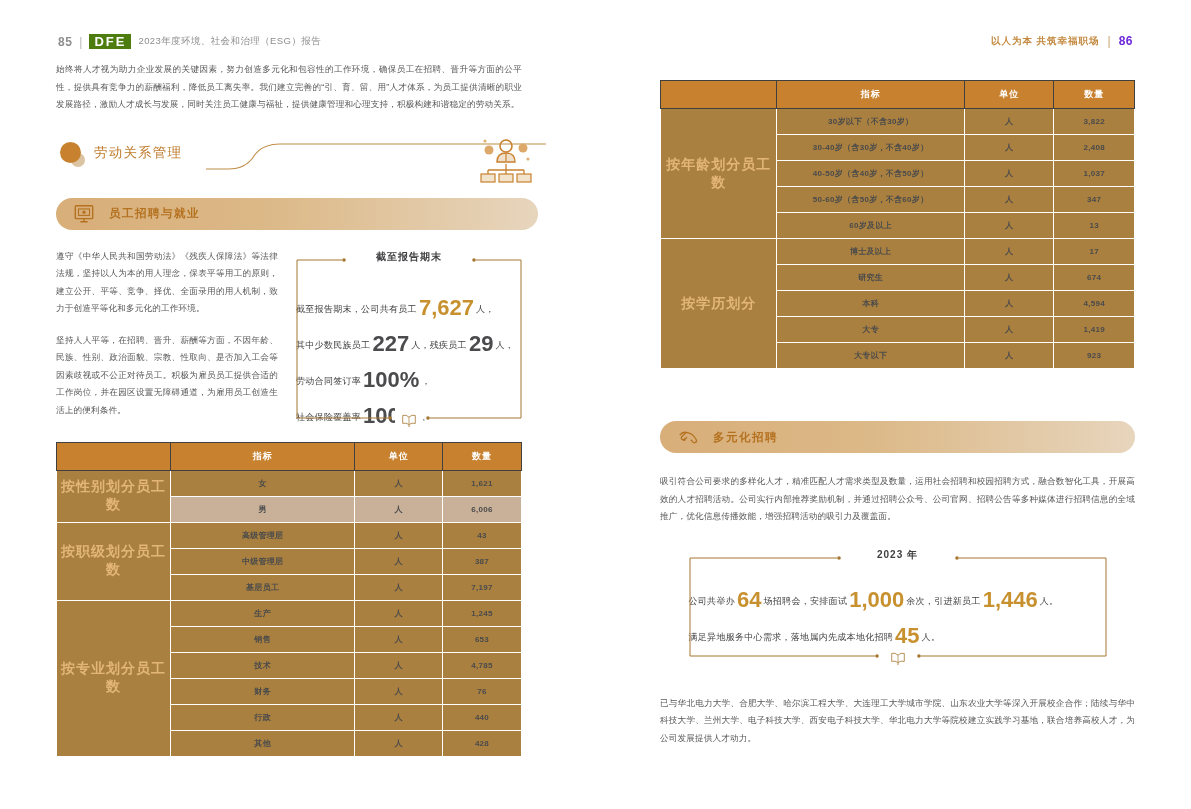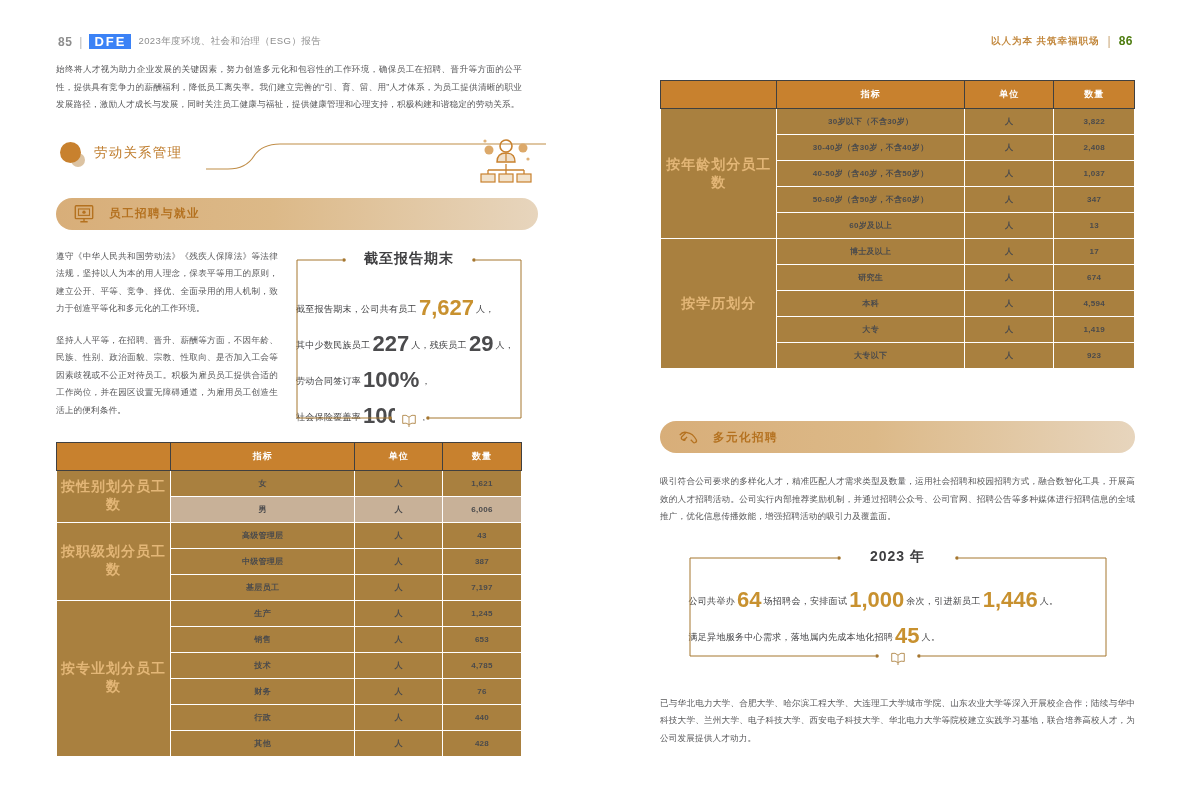--- a/index.html
+++ b/index.html
@@ -10,28 +10,28 @@
     overflow: hidden;
   }
   .page { position: relative; width: 1191px; height: 809px; background: #fff; }
 
   
   .hdr { position: absolute; top: 34px; left: 0; right: 0; height: 20px; }
   .hdr-left { position: absolute; left: 58px; top: 0; display: flex; align-items: center; gap: 7px; }
   .pgnum { font-size: 12px; color: #8d8d8d; letter-spacing: .5px; font-weight: 700; }
   .vbar { color: #b9b9b9; font-size: 12px; }
   .logo {
-    font-size: 13px; font-weight: 700; color: #ffffff; background: #3b82f6;
+    font-size: 13px; font-weight: 700; color: #ffffff; background: #4d7c0f;
     padding: 1px 5px; letter-spacing: 2px; line-height: 13px;
   }
   .hdr-title { font-size: 9.5px; color: #8d8d8d; letter-spacing: .4px; }
   .hdr-right { position: absolute; right: 58px; top: 0; display: flex; align-items: center; gap: 8px; }
   .hdr-right .ct { font-size: 9.5px; color: #c2873c; font-weight: 700; letter-spacing: 1px; }
   .hdr-right .vbar2 { color: #c9a574; font-size: 12px; }
-  .hdr-right .pg2 { font-size: 12px; color: #4d7c0f; font-weight: 700; letter-spacing: .5px; }
+  .hdr-right .pg2 { font-size: 12px; color: #6d28d9; font-weight: 700; letter-spacing: .5px; }
 
   
   .col-left { position: absolute; left: 56px; top: 61px; width: 466px; }
   .col-right { position: absolute; left: 660px; top: 76px; width: 475px; }
 
   
   .para {
     font-size: 8.6px; line-height: 17.5px; color: #58585a;
     text-align: justify; letter-spacing: .15px;
   }
@@ -62,21 +62,21 @@
   .sec2-ico { margin-left: 17px; width: 22px; height: 22px; }
   .sec2-txt {
     margin-left: 14px; font-size: 11.5px; font-weight: 700;
     color: #b4711f; letter-spacing: 1.5px;
   }
 
   
   .frame { position: relative; }
   .stat-title {
     position: absolute; left: 0; right: 0; top: -8px; text-align: center;
-    font-size: 14px; font-weight: 700; color: #3f3f41; letter-spacing: 1px;
+    font-size: 10px; font-weight: 700; color: #3f3f41; letter-spacing: 1px;
     background: #fff; padding: 0 10px; width: fit-content; margin: 0 auto;
   }
   .stat-lines { font-size: 9px; color: #3f3f41; }
   .stat-line { margin: 0 0 12px 0; line-height: 1.1; letter-spacing: .3px; }
   .big { font-size: 22px; font-weight: 700; color: #c8912f; letter-spacing: 0; vertical-align: -3px; padding: 0 2px; }
   .big-dark { font-size: 22px; font-weight: 700; color: #4b4b4d; letter-spacing: 0; vertical-align: -3px; padding: 0 2px; }
 
   
   table { border-collapse: collapse; width: 100%; table-layout: fixed; }
   th {

